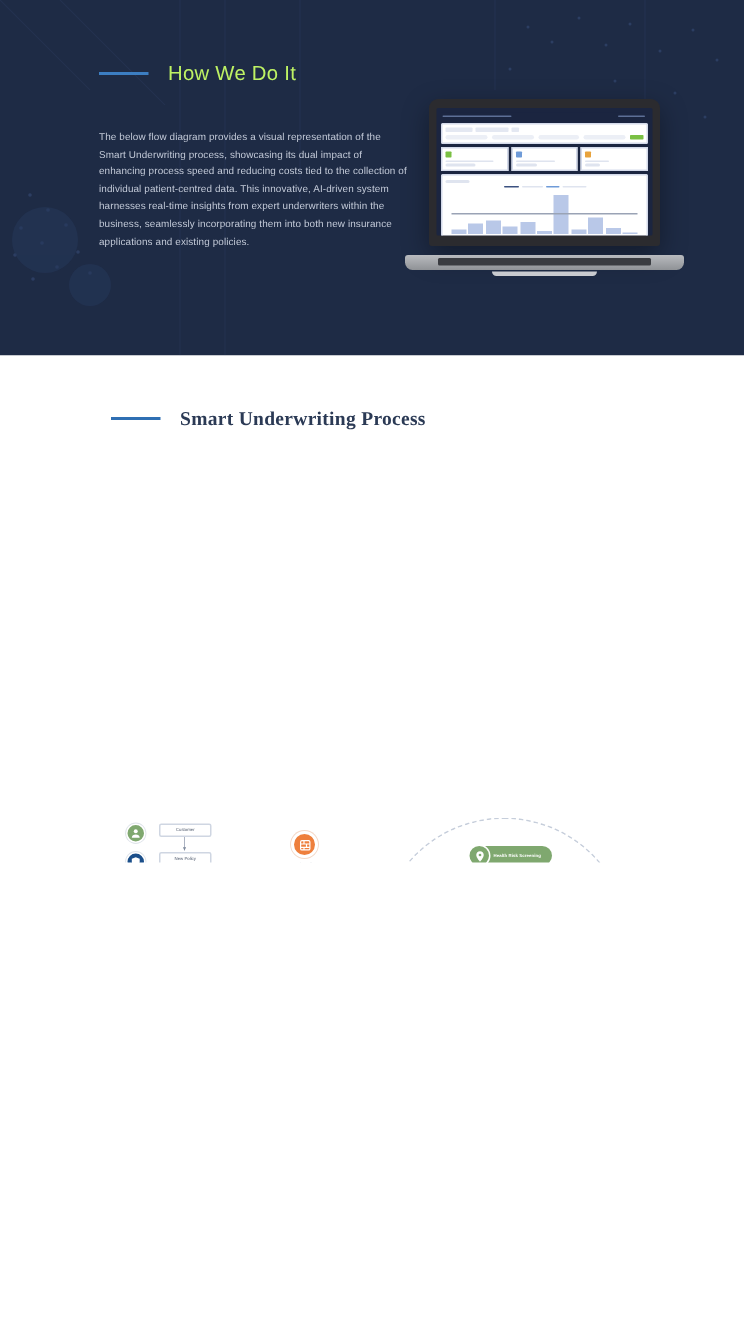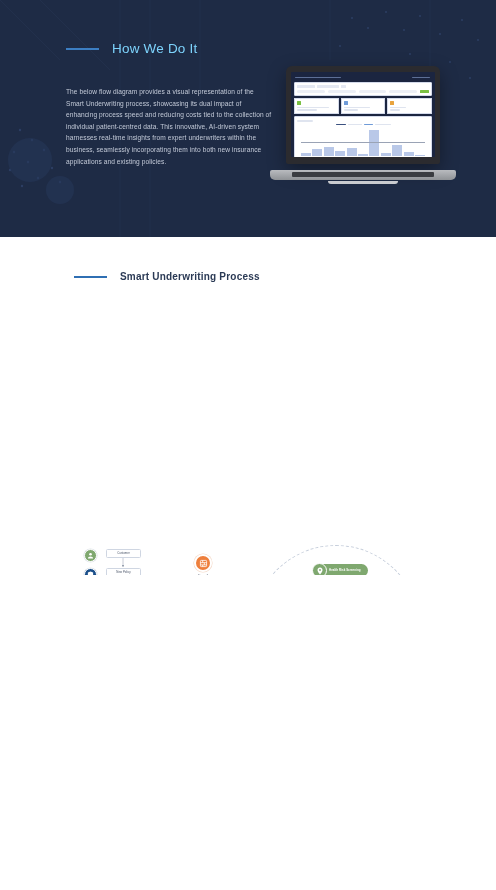--- a/index.html
+++ b/index.html
@@ -27,21 +27,21 @@
   .hero-head {
     position: absolute;
     left: 66px; top: 41px;
     display: flex; align-items: center; gap: 13px;
   }
   .rule {
     width: 33px; height: 2px; background: #2f6fb3; display: block;
   }
   .rule-light { background: #3c7ec2; }
   .hero-title {
-    color: #7dd3fc;
+    color: #bef264;
     font-size: 13.5px;
     font-weight: 400;
     letter-spacing: .2px;
     white-space: nowrap;
   }
   .hero-copy {
     position: absolute;
     left: 66px; top: 86px;
     width: 206px;
     color: #c3cad8;
@@ -103,21 +103,21 @@
     background:#3a3c41; border-radius:1px;
   }
   .lt-foot {
     position:absolute; left:58px; bottom:2px; width:70px; height:3px;
     background:#c9cbcf; border-radius:0 0 3px 3px;
   }
 
   
   .process { position: relative; width: 496px; height: 338px; background:#fff; }
   .sec-head { position:absolute; left:74px; top:271px; display:flex; align-items:center; gap:13px; }
-  .sec-title { color:#2b3a55; font-size:10px; letter-spacing:.2px; white-space:nowrap; }
+  .sec-title { color:#2b3a55; font-size:13px; letter-spacing:.2px; white-space:nowrap;font-family:Liberation Serif, serif; }
   .diagram { position:absolute; left:76px; top:305px; width:345px; height:190px; }
 
   
   .node-circ {
     position:absolute; border-radius:50%;
     display:flex; align-items:center; justify-content:center;
     color:#fff;
   }
   .pill {
     position:absolute; border-radius:7px; color:#fff;

